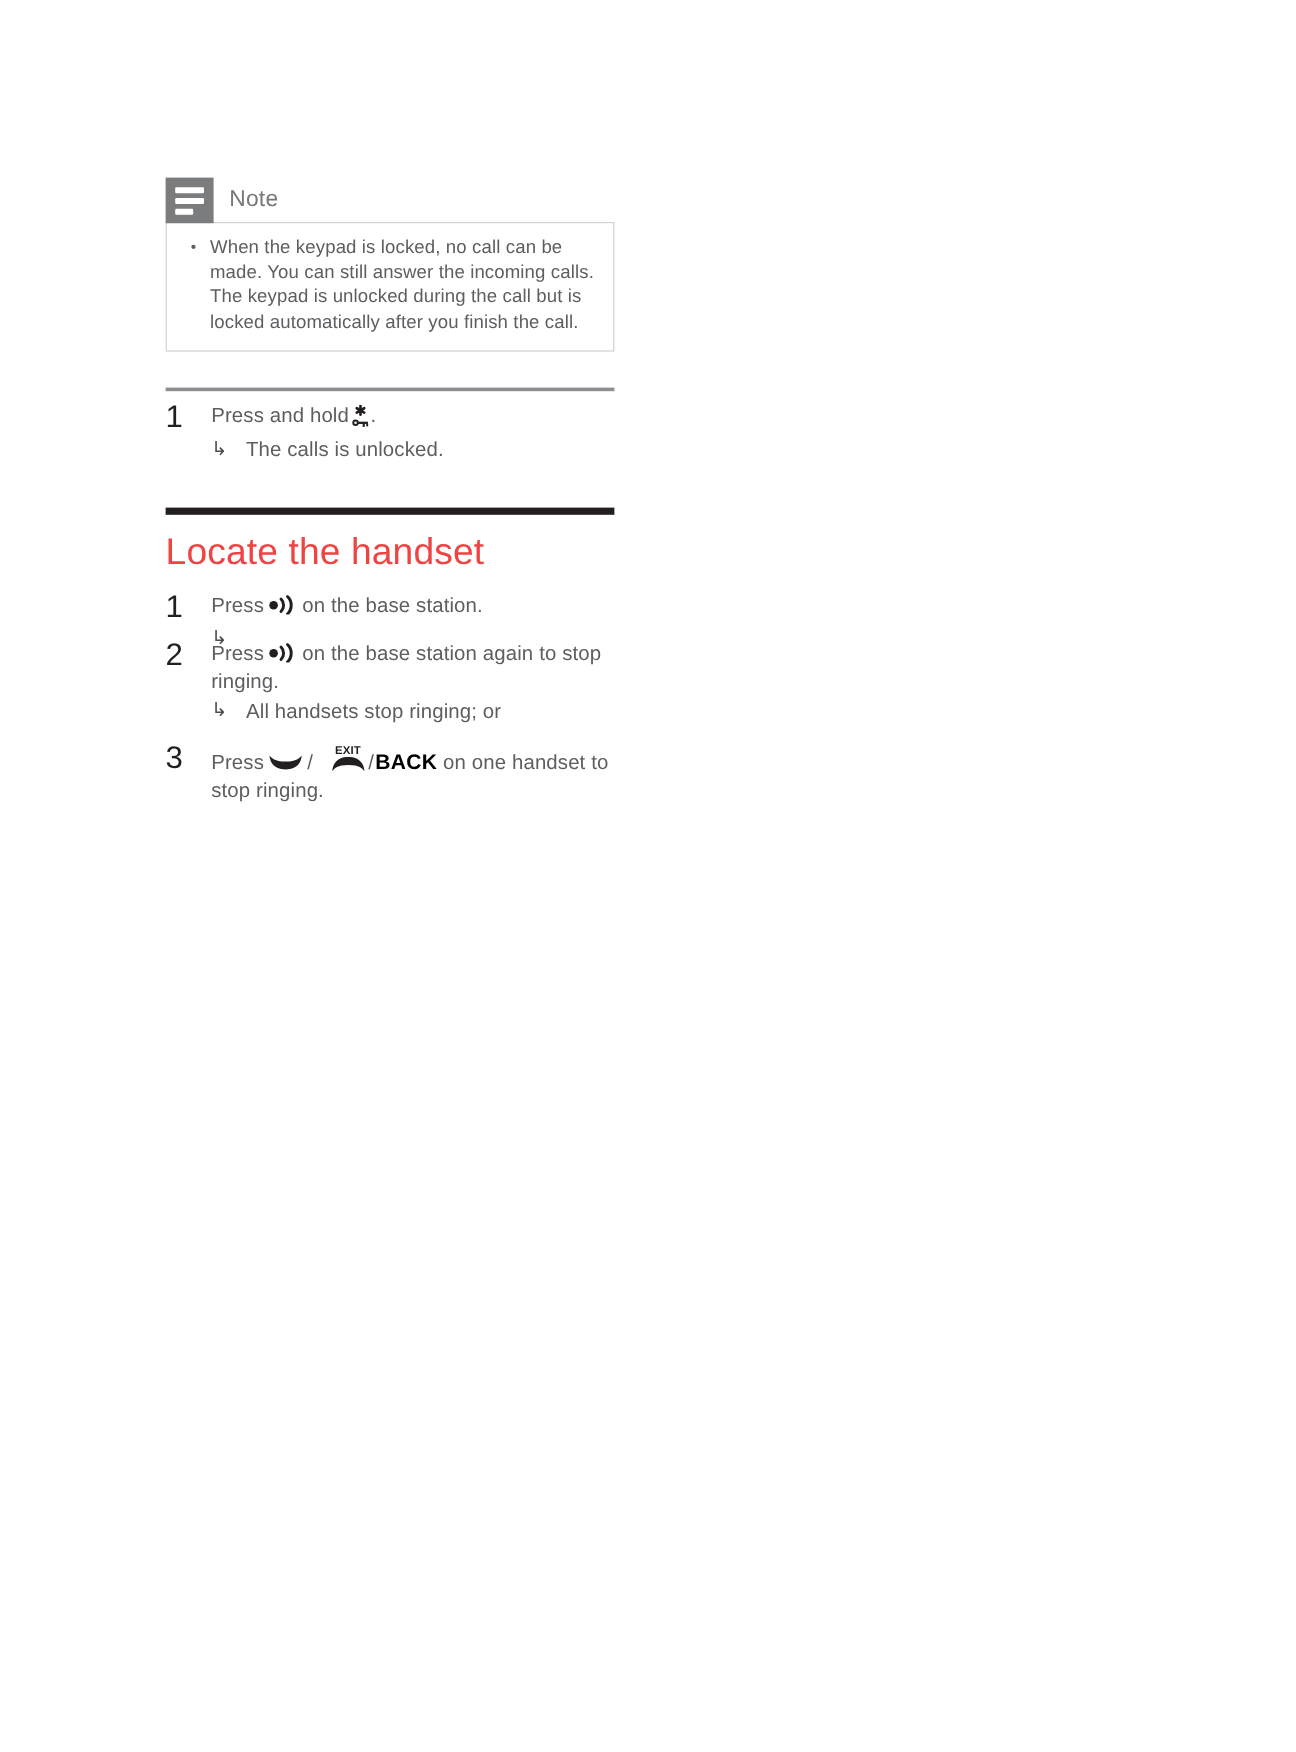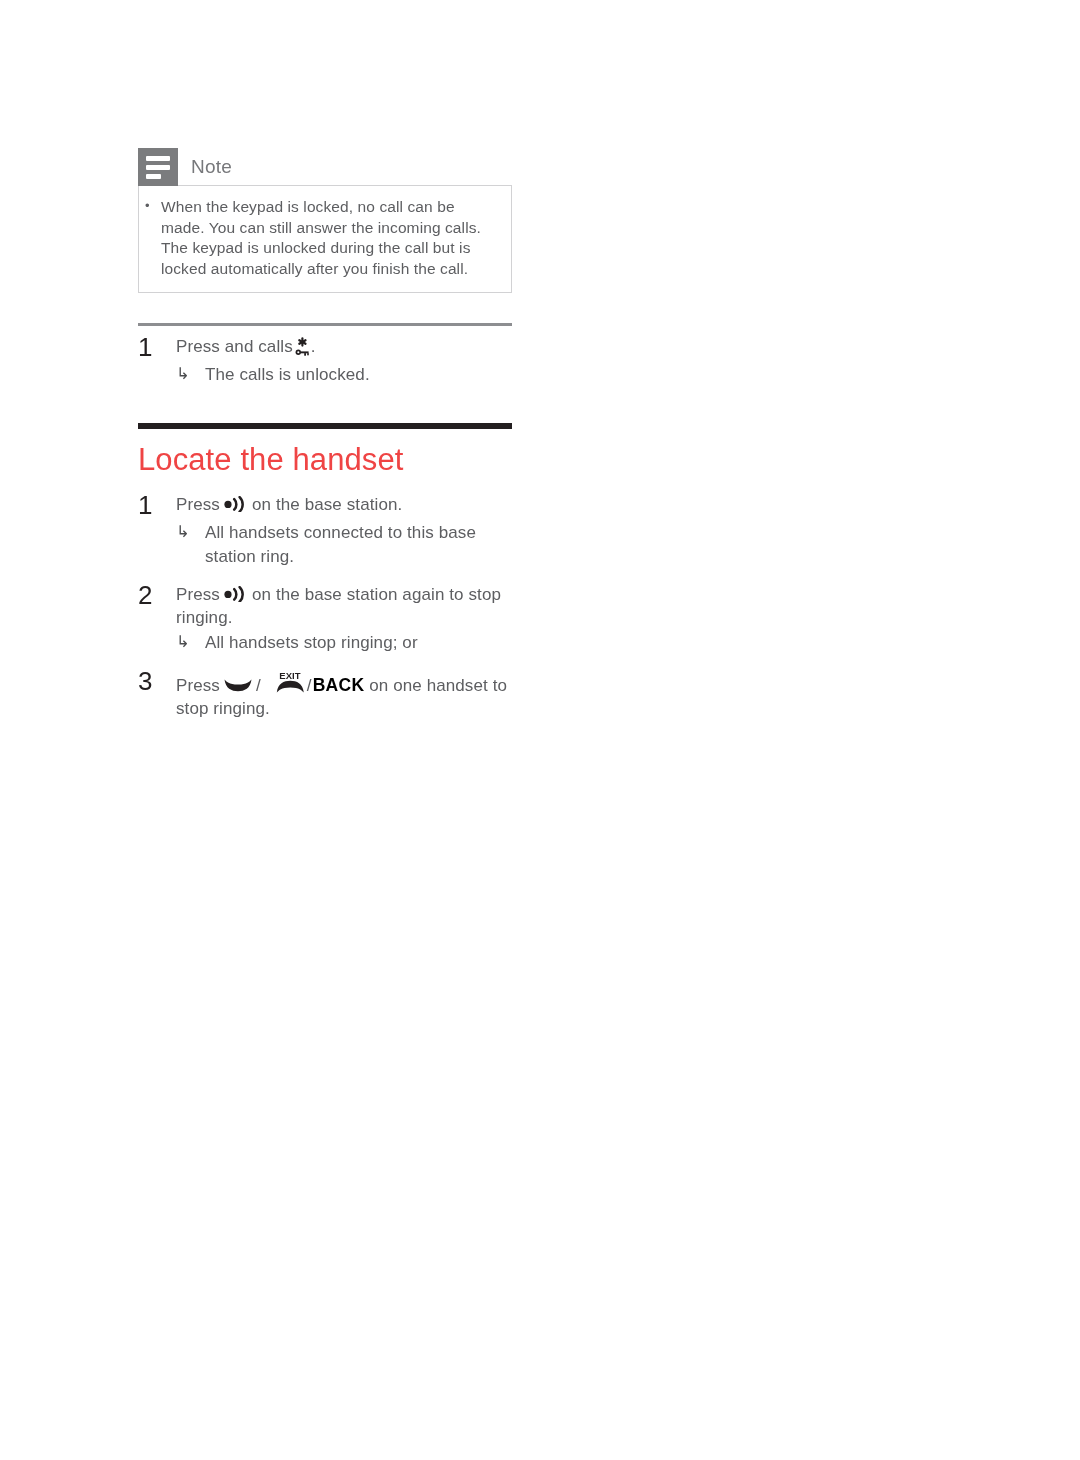--- a/index.html
+++ b/index.html
@@ -68,21 +68,21 @@
     font-weight: 400;
     letter-spacing: 0.2px;
     padding-left: 13px;
     display: flex;
     align-items: center;
   }
 
   .note-body {
     border: 1px solid #d2d2d4;
     border-top: 1px solid #d2d2d4;
-    padding: 11px 14px 13px 0;
+    padding: 11px 14px 13px 14px;
     box-sizing: border-box;
     width: 374px;
     margin-top: -1px;
     background: #ffffff;
   }
   .note-list {
     margin: 0;
     padding: 0;
     list-style: none;
   }
@@ -271,21 +271,21 @@
           <li>When the keypad is locked, no call can be made. You can still answer the incoming calls. The keypad is unlocked during the call but is locked automatically after you finish the call.</li>
         </ul>
       </div>
     </div>
 
     <div class="rule-thin"></div>
 
     <div class="steps">
       <div class="step">
         <span class="num">1</span>
-        <span class="step-text"><span>Press and calls</span><span class="ico ico-starkey"><svg viewBox="0 0 15 20" width="15" height="20">
+        <span class="step-text"><span>Press and hold</span><span class="ico ico-starkey"><svg viewBox="0 0 15 20" width="15" height="20">
                 <g fill="#231f20">
                   <rect x="6.3" y="0.3" width="2.2" height="9.4" rx="1.1"></rect>
                   <rect x="6.3" y="0.3" width="2.2" height="9.4" rx="1.1" transform="rotate(60 7.4 5)"></rect>
                   <rect x="6.3" y="0.3" width="2.2" height="9.4" rx="1.1" transform="rotate(120 7.4 5)"></rect>
                   <circle cx="3.3" cy="15.3" r="2.7"></circle>
                   <circle cx="3.3" cy="15.3" r="1.05" fill="#ffffff"></circle>
                   <rect x="5.4" y="14.4" width="8.2" height="1.9"></rect>
                   <rect x="9.2" y="16.1" width="1.8" height="2.6"></rect>
                   <rect x="12.2" y="16.1" width="1.6" height="2.2"></rect>
                 </g>
@@ -306,21 +306,20 @@
       <div class="step tight">
         <span class="num">1</span>
         <span class="step-text"><span>Press</span><span class="ico ico-page"><svg viewBox="0 0 26 16" width="26" height="16">
                 <circle cx="5" cy="8.4" r="3.6" fill="#231f20"></circle>
                 <path d="M11.2 3.2 A7.4 7.4 0 0 1 11.2 13.6" stroke="#231f20" stroke-width="2.5" fill="none" stroke-linecap="round"></path>
                 <path d="M16.6 1.1 A10.2 10.2 0 0 1 16.6 15.7" stroke="#231f20" stroke-width="2.5" fill="none" stroke-linecap="round"></path>
               </svg></span><span>on the base station.</span></span>
       </div>
       <div class="result">
         <span class="arrow">↳</span>
-        <span>All handsets connected to this base station ring.</span>
       </div>
 
       <div class="step tight">
         <span class="num">2</span>
         <span class="step-text"><span>Press</span><span class="ico ico-page"><svg viewBox="0 0 26 16" width="26" height="16">
                 <circle cx="5" cy="8.4" r="3.6" fill="#231f20"></circle>
                 <path d="M11.2 3.2 A7.4 7.4 0 0 1 11.2 13.6" stroke="#231f20" stroke-width="2.5" fill="none" stroke-linecap="round"></path>
                 <path d="M16.6 1.1 A10.2 10.2 0 0 1 16.6 15.7" stroke="#231f20" stroke-width="2.5" fill="none" stroke-linecap="round"></path>
               </svg></span><span>on the base station again to stop ringing.</span></span>
       </div>

